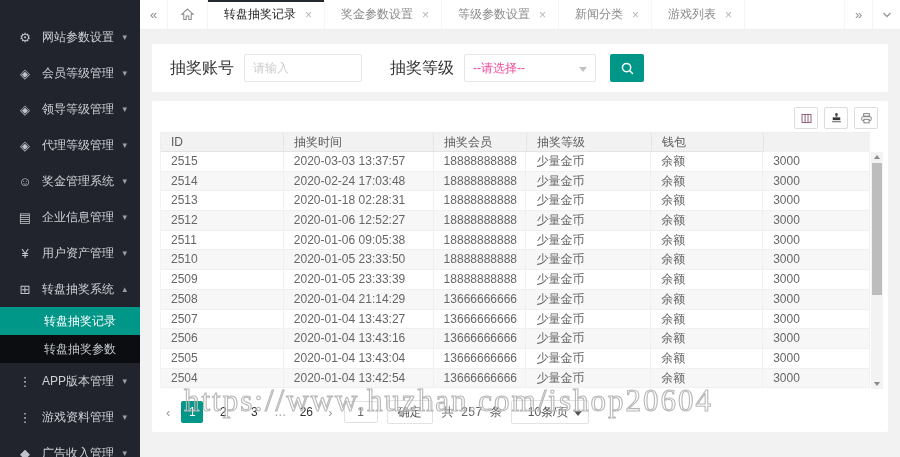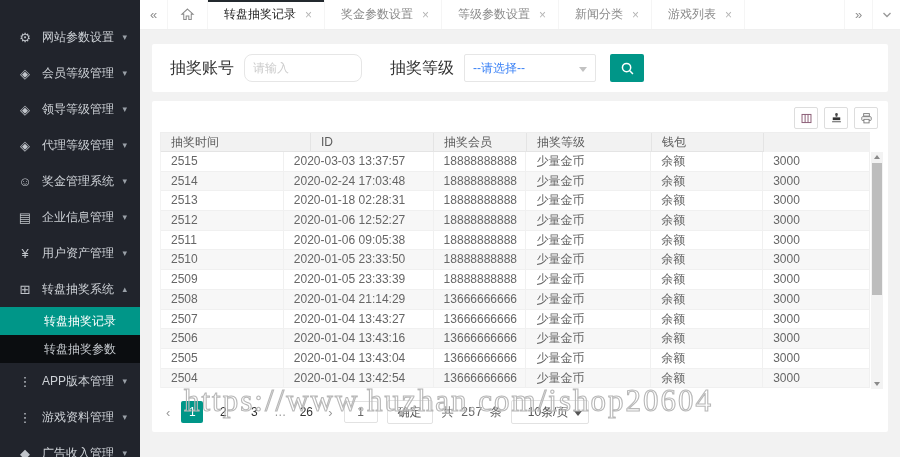--- a/index.html
+++ b/index.html
@@ -31,24 +31,24 @@
   .tab-spacer { flex:1; }
   .tab-ctrl.bl { border-left:1px solid #f5f5f5; border-right:none; }
 
   
   .content { position:relative; flex:1; padding:14px 12px 0 12px; overflow:hidden; }
   .card { background:#fff; border-radius:2px; }
 
   
   .search-card { height:48px; display:flex; align-items:center; padding-left:18px; }
   .f-label { color:#333; font-size:16px; margin-right:10px; white-space:nowrap; }
-  .f-input { width:118px; height:28px; border:1px solid #e6e6e6; border-radius:8px; padding:0 8px; font-size:12px; color:#666; outline:none; font-family:inherit; }
+  .f-input { width:118px; height:28px; border:1px solid #e6e6e6; border-radius:2px; padding:0 8px; font-size:12px; color:#666; outline:none; font-family:inherit; }
   .f-input::placeholder { color:#ccc; }
   .f-label.second { margin-left:28px; }
-  .f-select { position:relative; width:132px; height:28px; border:1px solid #e6e6e6; border-radius:2px; display:flex; align-items:center; padding:0 20px 0 8px; color:#3b82f6; cursor:pointer; }
+  .f-select { position:relative; width:132px; height:28px; border:1px solid #e6e6e6; border-radius:2px; display:flex; align-items:center; padding:0 20px 0 8px; color:#ec4899; cursor:pointer; }
   .f-select .sel-caret { position:absolute; right:8px; top:12px; width:0; height:0; border-left:4px solid transparent; border-right:4px solid transparent; border-top:5px solid #c2c2c2; }
   .search-btn { width:34px; height:28px; margin-left:14px; background:#009688; border:none; border-radius:2px; display:flex; align-items:center; justify-content:center; cursor:pointer; }
 
   
   .table-card { margin-top:9px; position:relative; padding:6px 4px 8px 8px; }
   .toolbar { height:22px; display:flex; justify-content:flex-end; gap:6px; padding-right:6px; margin-bottom:3px; }
   .tool-btn { width:24px; height:22px; border:1px solid #ddd; border-radius:2px; background:#fff; display:flex; align-items:center; justify-content:center; cursor:pointer; }
 
   .thead { display:flex; height:20px; background:#f2f2f2; border-top:1px solid #eee; border-left:1px solid #eee; width:710px; }
   .th { line-height:19px; padding-left:10px; color:#5c5c5c; border-right:1px solid #e4e4e4; border-bottom:1px solid #e4e4e4; overflow:hidden; white-space:nowrap; }
@@ -224,22 +224,22 @@
           <div class="tool-btn">
             <svg width="13" height="13" viewBox="0 0 16 16">
                 <rect x="4.5" y="2" width="7" height="3" fill="none" stroke="#777" stroke-width="1.1"></rect>
                 <rect x="2.2" y="5.8" width="11.6" height="4.6" rx="1" fill="none" stroke="#777" stroke-width="1.1"></rect>
                 <rect x="4.8" y="9" width="6.4" height="4.4" fill="#fff" stroke="#777" stroke-width="1.1"></rect>
               </svg>
           </div>
         </div>
 
         <div class="thead">
+          <div class="th c0">ID</div>
           <div class="th c1">抽奖时间</div>
-          <div class="th c0">ID</div>
           <div class="th c2">抽奖会员</div>
           <div class="th c3">抽奖等级</div>
           <div class="th c4">钱包</div>
         </div>
 
         <div class="tbody">
           <div class="row">
             <div class="td c0">2515</div>
               <div class="td c1">2020-03-03 13:37:57</div>
               <div class="td c2">18888888888</div>

